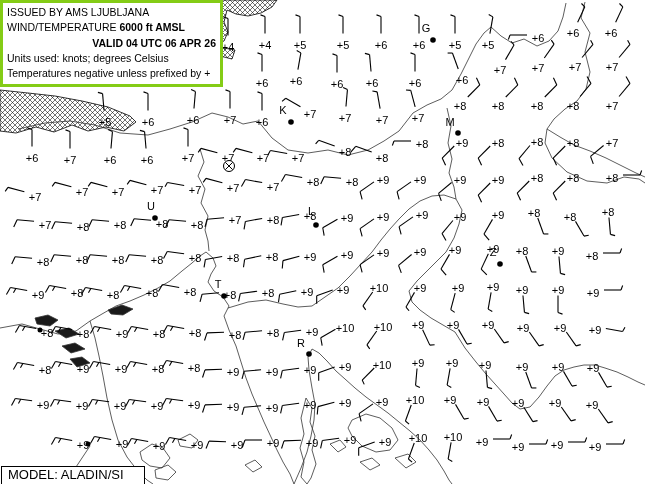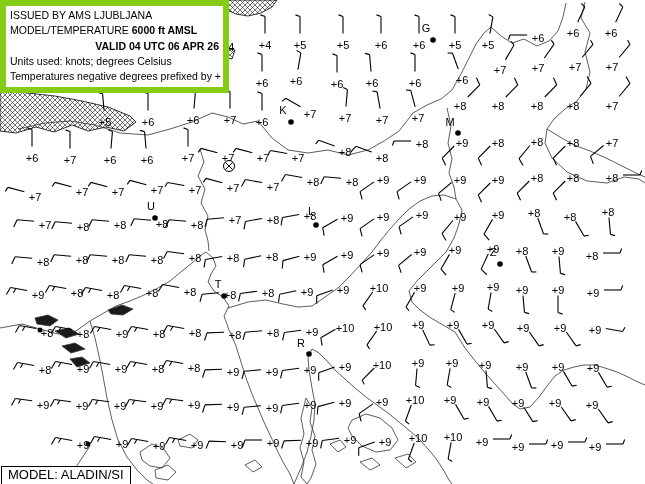--- a/index.html
+++ b/index.html
@@ -1,23 +1,23 @@
 <!DOCTYPE html>
 <html><head>
 <meta charset="utf-8">
 <style>
   html,body{margin:0;padding:0;background:#fff;}
   .stage{position:relative;width:645px;height:484px;background:#ffffff;overflow:hidden;
          font-family:"Liberation Sans",sans-serif;color:#000;}
   .stage svg{position:absolute;left:0;top:0;}
-  .hdr{position:absolute;left:0;top:0;width:209px;background:#fff;border:6px solid #84cc16;
+  .hdr{position:absolute;left:0;top:0;width:209px;background:#fff;border:3px solid #84cc16;
        padding:2px 4px 3px 4px;font-size:10.5px;line-height:15.3px;white-space:nowrap;z-index:5;}
   .hdr .b{font-weight:bold;text-align:right;}
   .model{position:absolute;left:1px;top:466px;background:#fff;border:1px solid #000;
-         padding:0px 6px 1px 6px;font-size:13px;line-height:16px;white-space:nowrap;z-index:5;}
+         padding:0px 20px 1px 6px;font-size:13px;line-height:16px;white-space:nowrap;z-index:5;}
 </style>
 </head>
 <body>
 
 <div class="stage">
   <svg id="map-svg" width="645" height="484" viewBox="0 0 645 484">
       <defs>
         <pattern id="xh" width="5" height="5" patternUnits="userSpaceOnUse">
           <path d="M0 5L5 0M0 0L5 5" stroke="#000000" stroke-width="0.55" fill="none"></path>
         </pattern>
@@ -985,20 +985,20 @@
       <circle cx="88" cy="444" r="2.5" fill="#000000"></circle>
       <g>
         <circle cx="229" cy="166" r="5.5" fill="#fff" stroke="#000000" stroke-width="1"></circle>
         <line x1="225.4" y1="162.4" x2="232.6" y2="169.6" stroke="#000000" stroke-width="1"></line>
         <line x1="232.6" y1="162.4" x2="225.4" y2="169.6" stroke="#000000" stroke-width="1"></line>
       </g>
     </svg>
 
   <div class="hdr">
     <div>ISSUED BY AMS LJUBLJANA</div>
-    <div><span>MODEL/TEMPERATURE </span><span class="b">6000 ft AMSL</span></div>
+    <div><span>WIND/TEMPERATURE </span><span class="b">6000 ft AMSL</span></div>
     <div class="b">VALID 04 UTC 06 APR 26</div>
     <div>Units used: knots; degrees Celsius</div>
-    <div>Temperatures negative degrees prefixed by +</div>
+    <div>Temperatures negative unless prefixed by +</div>
   </div>
 
   <div class="model">MODEL: ALADIN/SI</div>
 </div>
 
 </body></html>

